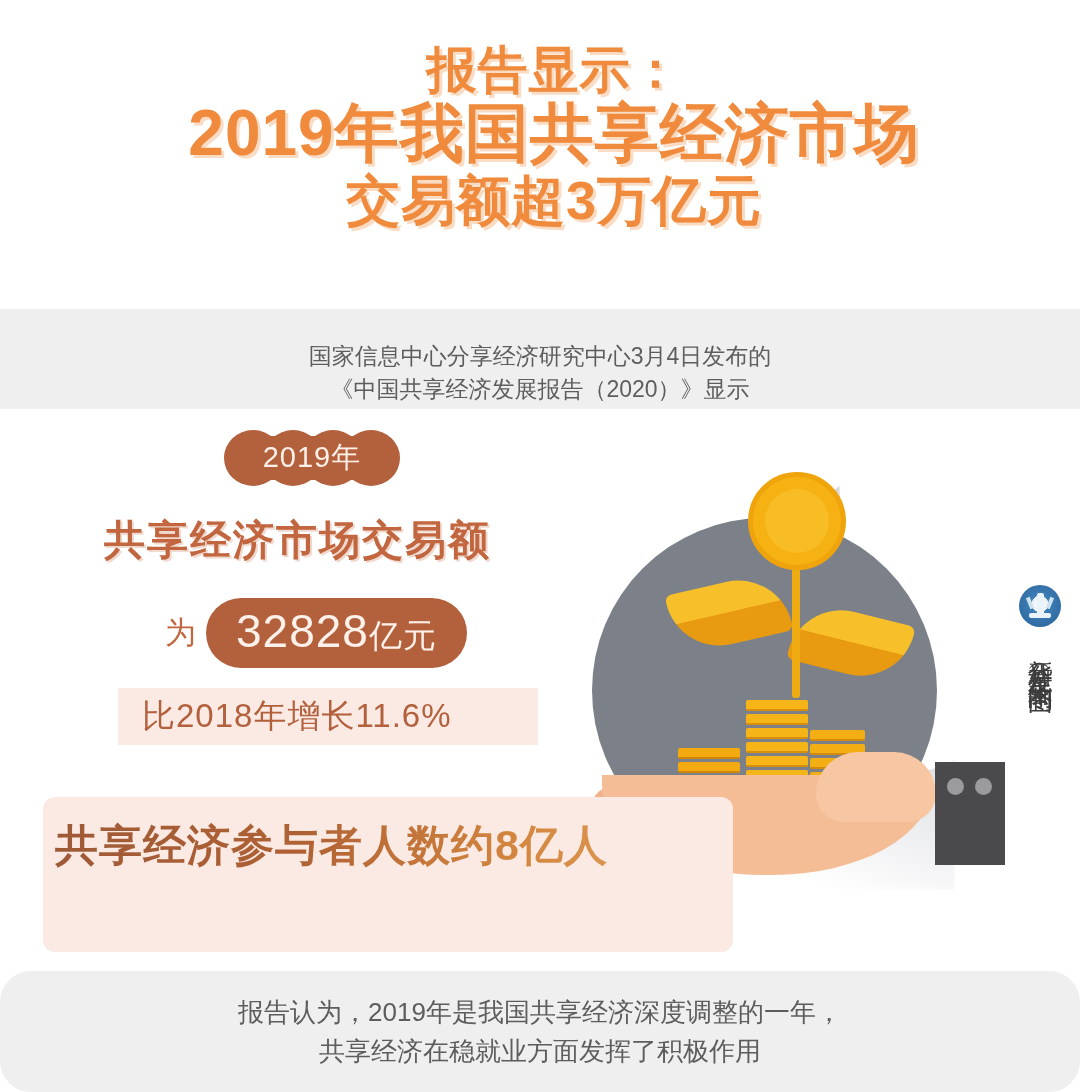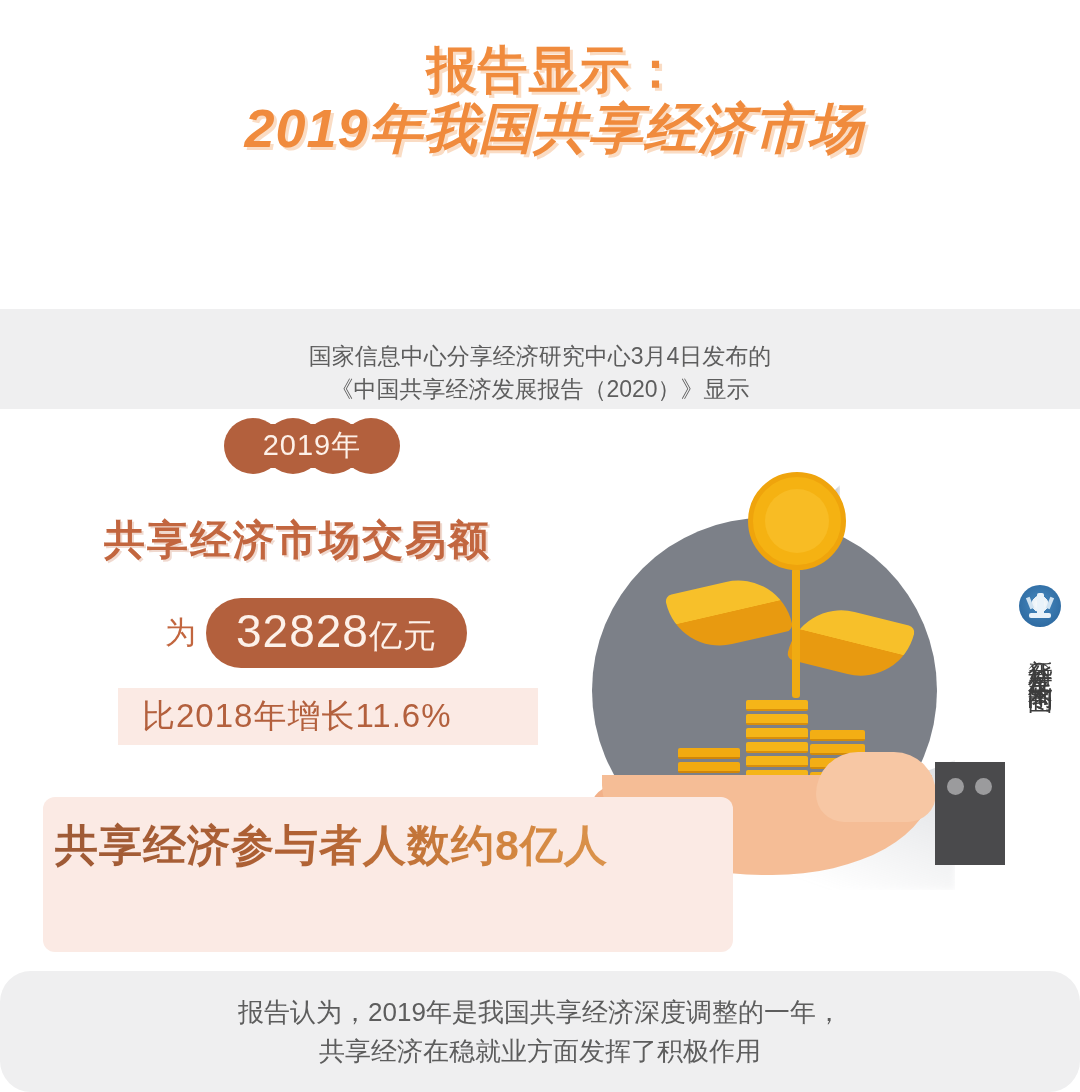--- a/index.html
+++ b/index.html
@@ -19,21 +19,21 @@
   .title-line{
     font-weight:bold;
     color:#f08b3d;
     letter-spacing:1px;
     line-height:1.12;
     text-shadow:3px 3px 0 rgba(240,139,61,.30);
     white-space:nowrap;
     margin-left:28px;
   }
   .title-line.l1{ font-size:50px; }
-  .title-line.l2{ font-size:54px;font-style:italic; }
+  .title-line.l2{ font-size:64px; }
   .title-line.l3{ font-size:54px; }
 
   
   .subtitle-band{
     position:absolute; left:0; top:309px; width:1080px; height:100px;
     background:#efeff0;
   }
   .subtitle-inner{
     position:absolute; left:0; top:0; width:1080px; height:128px;
     display:flex; flex-direction:column; align-items:center; justify-content:center;
@@ -114,21 +114,21 @@
   }
   .dark-card .dot{
     position:absolute; top:16px; width:17px; height:17px;
     border-radius:50%; background:#9b9b9d;
   }
   .dark-card .dot.d1{ left:12px; }
   .dark-card .dot.d2{ left:40px; }
 
   
   .badge-2019{
-    position:absolute; left:224px; top:418px; width:176px; height:56px;
+    position:absolute; left:224px; top:430px; width:176px; height:56px;
   }
   .badge-2019 .blob{
     position:absolute; top:0; width:58px; height:56px;
     background:#b3603d; border-radius:50%;
   }
   .badge-2019 .blob.b1{ left:0; }
   .badge-2019 .blob.b2{ left:40px; }
   .badge-2019 .blob.b3{ left:80px; }
   .badge-2019 .blob.b4{ left:118px; }
   .badge-2019 .bar{
@@ -228,20 +228,21 @@
   }
 </style>
 </head>
 <body>
 
 <div id="page">
 
   <div class="title-block">
     <div class="title-line l1">报告显示：</div>
     <div class="title-line l2">2019年我国共享经济市场</div>
+    <div class="title-line l3">交易额超3万亿元</div>
   </div>
 
   <div class="subtitle-band">
     <div class="subtitle-inner">
       <div class="subtitle-line">国家信息中心分享经济研究中心3月4日发布的</div>
       <div class="subtitle-line">《中国共享经济发展报告（2020）》显示</div>
     </div>
   </div>
 
   <div class="illus-wrap">

